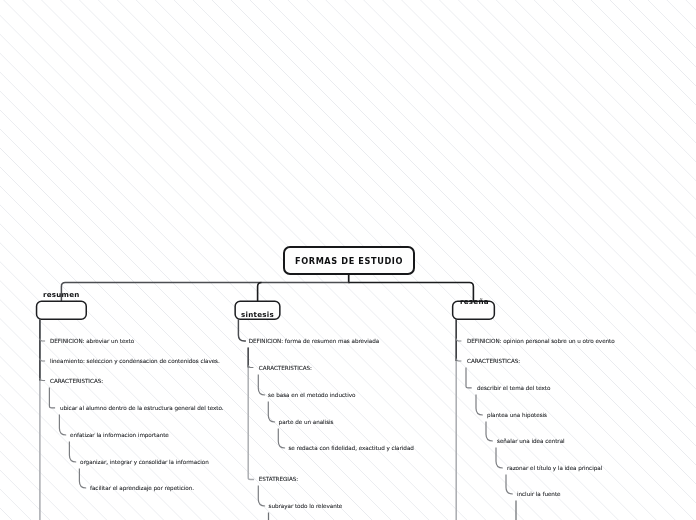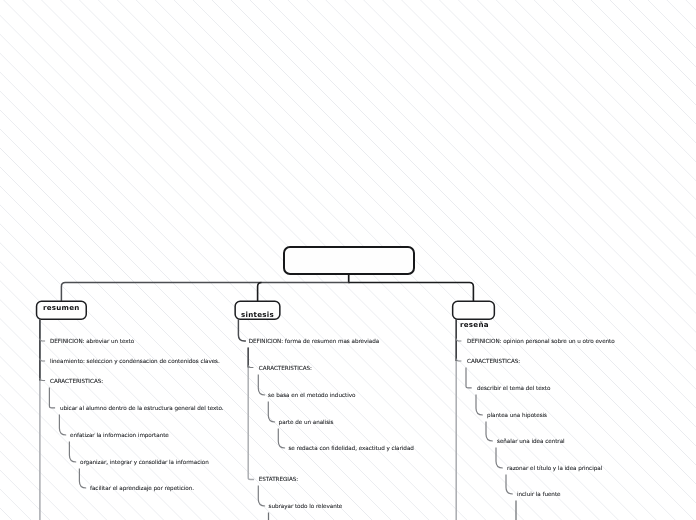--- a/index.html
+++ b/index.html
@@ -75,42 +75,45 @@
         <path d="M516,500.5 L516,520" stroke="#6e7074" stroke-width="1.25" fill="none"></path>
       </g>
     <g id="node-boxes">
       <rect x="284" y="247" width="130" height="27" rx="6" ry="6" fill="#fefefe" stroke="#17181a" stroke-width="2"></rect>
     <rect x="36.55" y="301.35" width="49.7" height="17.9" rx="5" ry="5" fill="#fefefe" stroke="#1c1d20" stroke-width="1.5"></rect>
         <rect x="235.15" y="301.35" width="44.7" height="17.9" rx="5" ry="5" fill="#fefefe" stroke="#1c1d20" stroke-width="1.5"></rect>
         <rect x="452.65" y="301.35" width="41.7" height="17.9" rx="5" ry="5" fill="#fefefe" stroke="#1c1d20" stroke-width="1.5"></rect>
       </g>
   </svg>
 
+  <div class="node" id="root-node">
+    <span>FORMAS DE ESTUDIO</span>
+  </div>
 
-<div class="node lvl1" style="left: 35.8px; top: 298px; width: 51px; height: 19.4px;">
+<div class="node lvl1" style="left: 35.8px; top: 285px; width: 51px; height: 19.4px;">
       <span>resumen</span>
     </div>
     <div class="leaf" style="left: 50px; top: 338.4px;">DEFINICION: abreviar un texto</div>
     <div class="leaf" style="left: 50px; top: 358.4px;">lineamiento: seleccion y condensacion de contenidos claves.</div>
     <div class="leaf" style="left: 50px; top: 377.9px;">CARACTERISTICAS:</div>
     <div class="leaf" style="left: 60px; top: 405.4px;">ubicar al alumno dentro de la estructura general del texto.</div>
     <div class="leaf" style="left: 70px; top: 432.4px;">enfatizar la informacion importante</div>
     <div class="leaf" style="left: 80px; top: 459.4px;">organizar, integrar y consolidar la informacion</div>
     <div class="leaf" style="left: 90px; top: 485.4px;">facilitar el aprendizaje por repeticion.</div>
     <div class="node lvl1" style="left: 234.4px; top: 300.6px; width: 46.2px; height: 28px;">
       <span>sintesis</span>
     </div>
     <div class="leaf" style="left: 248.7px; top: 338.4px;">DEFINICION: forma de resumen mas abreviada</div>
     <div class="leaf" style="left: 258.8px; top: 364.9px;">CARACTERISTICAS:</div>
     <div class="leaf" style="left: 268.1px; top: 391.9px;">se basa en el metodo inductivo</div>
     <div class="leaf" style="left: 278.6px; top: 418.9px;">parte de un analisis</div>
     <div class="leaf" style="left: 288.4px; top: 445.4px;">se redacta con fidelidad, exactitud y claridad</div>
     <div class="leaf" style="left: 258.8px; top: 476.4px;">ESTATREGIAS:</div>
     <div class="leaf" style="left: 268.5px; top: 503.4px;">subrayar todo lo relevante</div>
-    <div class="node lvl1" style="left: 451.9px; top: 315px; width: 45px; height: 19.4px;">
+    <div class="node lvl1" style="left: 451.9px; top: 292px; width: 45px; height: 19.4px;">
       <span>reseña</span>
     </div>
     <div class="leaf" style="left: 467px; top: 338.4px;">DEFINICION: opinion personal sobre un u otro evento</div>
     <div class="leaf" style="left: 467px; top: 358.4px;">CARACTERISTICAS:</div>
     <div class="leaf" style="left: 477px; top: 385.4px;">describir el tema del texto</div>
     <div class="leaf" style="left: 487px; top: 412.4px;">plantea una hipotesis</div>
     <div class="leaf" style="left: 497px; top: 438.4px;">señalar una idea central</div>
     <div class="leaf" style="left: 507px; top: 465.4px;">razonar el título y la idea principal</div>
     <div class="leaf" style="left: 517px; top: 491.4px;">incluir la fuente</div>
   </div>

